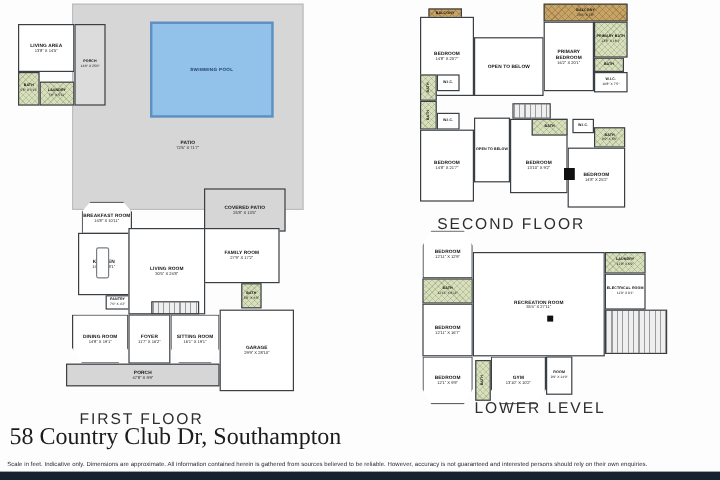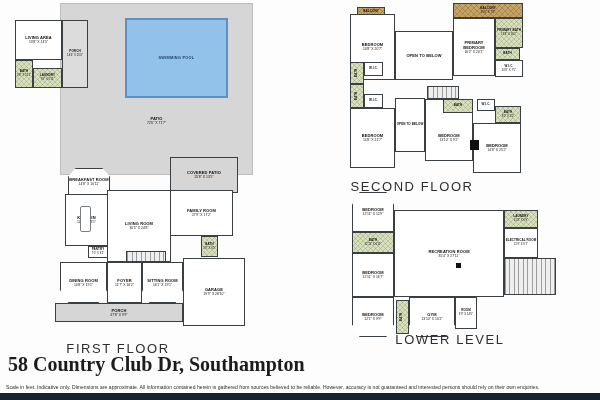--- a/index.html
+++ b/index.html
@@ -33,21 +33,21 @@
   .stairs { position:absolute; box-sizing:border-box; border:1px solid #3a3f44;
             background:repeating-linear-gradient(90deg,#9c9c9c 0 1px,#efefef 1px 4.5px); }
   .marker { position:absolute; background:#101010; }
 
   .furn { position:absolute; box-sizing:border-box; border:1px solid #7a7f84; background:#fff; border-radius:2px; }
 
   .area-label { position:absolute; left:0; right:0; text-align:center; }
 
   .floor-label { position:absolute; font-size:13px; letter-spacing:1.6px; color:#2e2e2e;
                  text-align:center; font-weight:400; }
-  .address { position:absolute; font-family:"Liberation Serif", serif; font-size:20px; color:#1c1c1c;font-weight:bold; }
+  .address { position:absolute; font-family:"Liberation Serif", serif; font-size:20px; color:#1c1c1c; }
   .disclaimer { position:absolute; font-size:5px; color:#2a2a2a; letter-spacing:.05px; }
   .footer-bar { position:absolute; left:0; top:393px; width:600px; height:7px; background:#16222e; }
 
   .bay-top { clip-path:polygon(18% 0, 82% 0, 100% 32%, 100% 100%, 0 100%, 0 32%); }
   .bay-bottom { clip-path:polygon(0 0, 100% 0, 100% 68%, 82% 100%, 18% 100%, 0 68%); }
 </style>
 </head>
 <body>
 
 <div class="page">
@@ -196,21 +196,21 @@
   </div>
   <div class="room green xs" style="left:495px; top:106px; width:26px; height:17px;">
     <div class="rname">BATH</div>
     <div class="rdims">8'0" X 5'0"</div>
   </div>
   <div class="room" style="left:473px; top:123px; width:48px; height:50px;">
     <div class="rname">BEDROOM</div>
     <div class="rdims">14'8" X 25'2"</div>
   </div>
   <div class="marker" style="left:470px; top:140px; width:9px; height:10px;"></div>
-  <div class="floor-label" style="left:337px; top:179px; width:150px;">SECOND FLOOR</div>
+  <div class="floor-label" style="left:351px; top:179px; width:150px;">SECOND FLOOR</div>
 
   <div class="room bay-top" style="left:352px; top:192px; width:42px; height:40px;">
     <div class="rname">BEDROOM</div>
     <div class="rdims">12'11" X 12'9"</div>
   </div>
   <div class="room green xs" style="left:352px; top:232px; width:42px; height:21px;">
     <div class="rname">BATH</div>
     <div class="rdims">12'11" X 6'11"</div>
   </div>
   <div class="room" style="left:352px; top:253px; width:42px; height:44px;">

